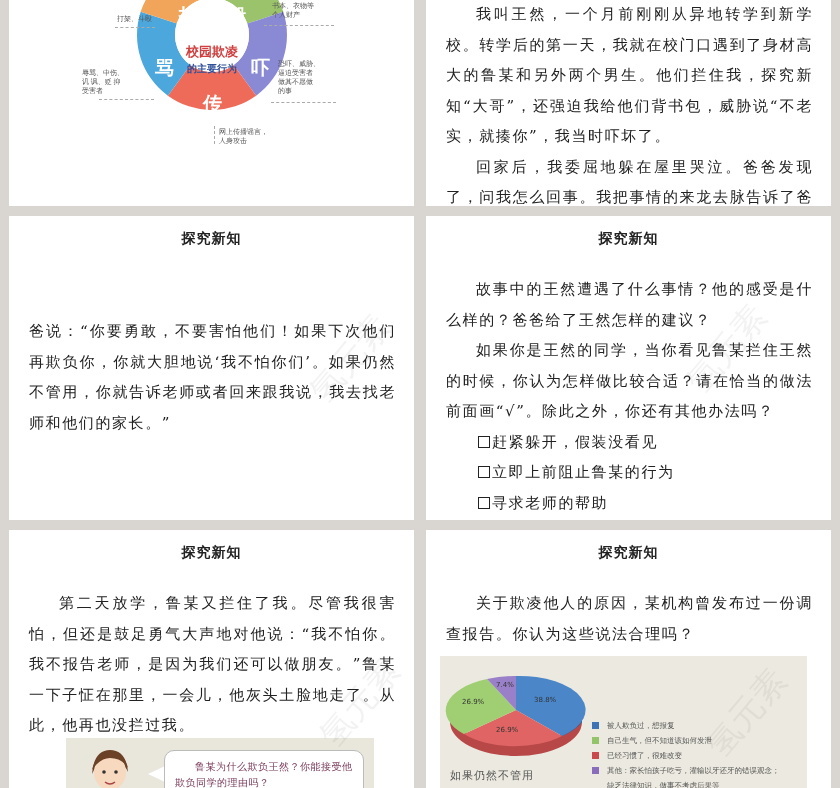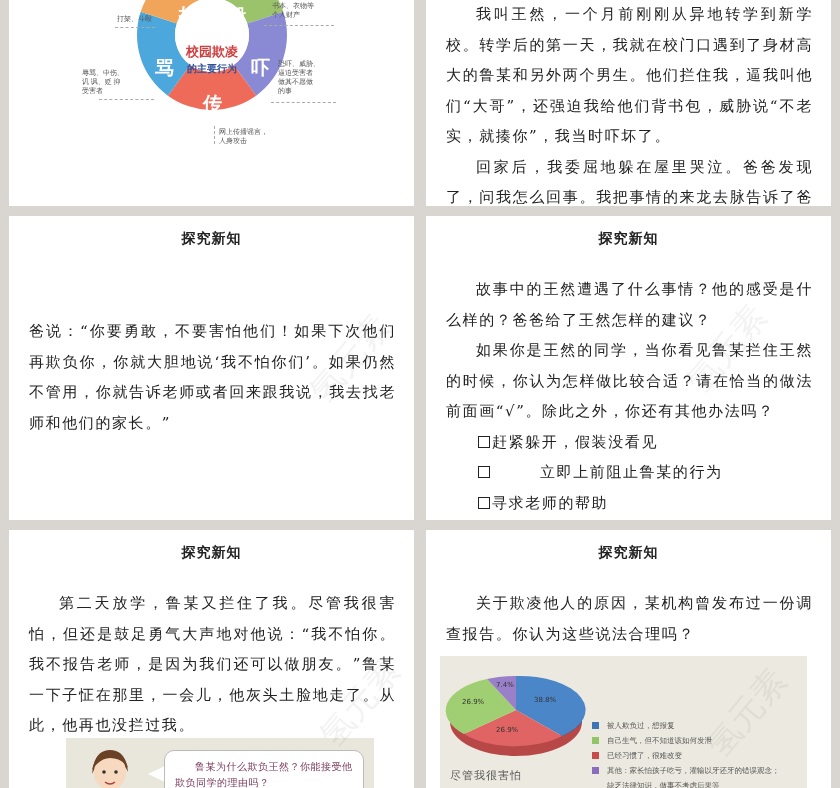--- a/index.html
+++ b/index.html
@@ -134,41 +134,41 @@
 
   <div class="vdash" style="left:205px;top:126px;height:18px;"></div>
   <div class="wlabel" style="left:210px;top:128px;">
     <div>网上传播谣言，</div>
     <div>人身攻击</div>
   </div>
 </div>
 
 <div class="panel" id="p2">
   <div class="body-text" style="top:-1px;left:20px;">
-    <p class="indent">我叫王然，一个月前刚刚从异地转学到新学校。转学后的第一天，我就在校门口遇到了身材高大的鲁某和另外两个男生。他们拦住我，逼我叫他们“大哥”，还强迫我给他们背书包，威胁说“不老实，就揍你”，我当时吓坏了。</p>
+    <p class="indent">我叫王然，一个月前刚刚从异地转学到新学校。转学后的第一天，我就在校门口遇到了身材高大的鲁某和另外两个男生。他们拦住我，探究新知“大哥”，还强迫我给他们背书包，威胁说“不老实，就揍你”，我当时吓坏了。</p>
     <p class="indent">回家后，我委屈地躲在屋里哭泣。爸爸发现了，问我怎么回事。我把事情的来龙去脉告诉了爸爸。爸</p>
   </div>
 </div>
 
 <div class="panel" id="p3">
   <div class="ptitle">探究新知</div>
   <div class="body-text" style="top:58px;margin-top:42px;">爸说：“你要勇敢，不要害怕他们！如果下次他们再欺负你，你就大胆地说‘我不怕你们’。如果仍然不管用，你就告诉老师或者回来跟我说，我去找老师和他们的家长。”</div>
   <div class="watermark" style="left:290px;top:120px;">氢元素</div>
 </div>
 
 <div class="panel" id="p4">
   <div class="ptitle">探究新知</div>
   <div class="body-text" style="top:58px;">
     <p class="indent">故事中的王然遭遇了什么事情？他的感受是什么样的？爸爸给了王然怎样的建议？</p>
     <p class="indent">如果你是王然的同学，当你看见鲁某拦住王然的时候，你认为怎样做比较合适？请在恰当的做法前面画“√”。除此之外，你还有其他办法吗？</p>
     <div class="checkbox-line" style="padding-left:32px;">
       <span class="checkbox-box"></span>
       <span>赶紧躲开，假装没看见</span>
     </div>
-    <div class="checkbox-line" style="padding-left:32px;gap:48px;">
+    <div class="checkbox-line" style="padding-left:32px;">
       <span class="checkbox-box"></span>
       <span>立即上前阻止鲁某的行为</span>
     </div>
     <div class="checkbox-line" style="padding-left:32px;">
       <span class="checkbox-box"></span>
       <span>寻求老师的帮助</span>
     </div>
   </div>
   <div class="watermark" style="left:250px;top:110px;">氢元素</div>
 </div>
@@ -229,16 +229,16 @@
       <div class="legend-item">
           <span class="swatch" style="background:#c94a4a"></span>
           <span>已经习惯了，很难改变</span>
         </div>
       <div class="legend-item">
           <span class="swatch" style="background:#8a6cbc"></span>
           <span>其他：家长怕孩子吃亏，灌输以牙还牙的错误观念；</span>
         </div>
       <div style="padding-left:15px;">缺乏法律知识，做事不考虑后果等</div>
     </div>
-    <div class="chart-caption">尽管我很害怕</div>
+    <div class="chart-caption">如果仍然不管用</div>
   </div>
   <div class="watermark" style="left:270px;top:160px;">氢元素</div>
 </div>
 
 </body></html>

